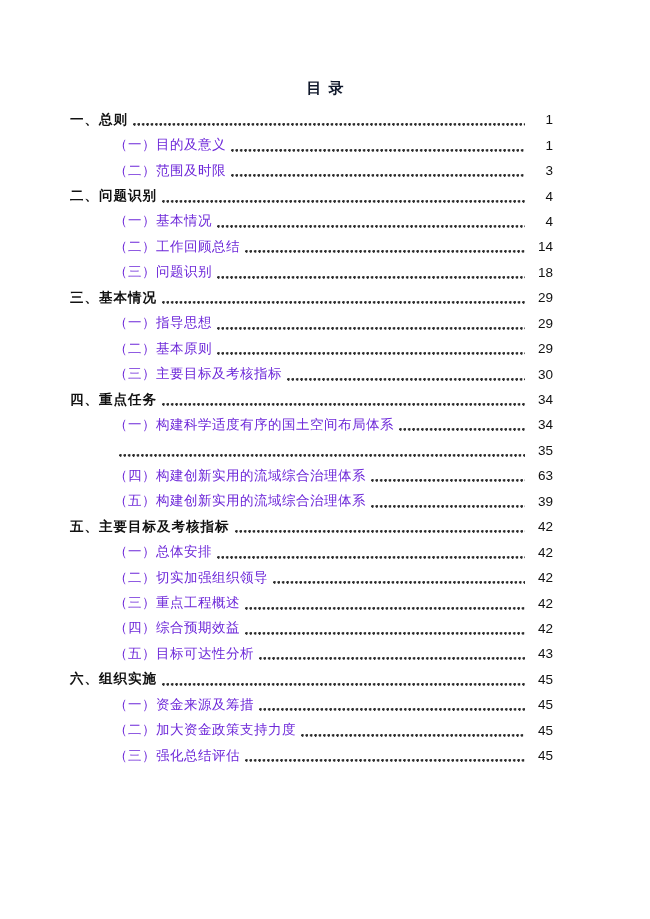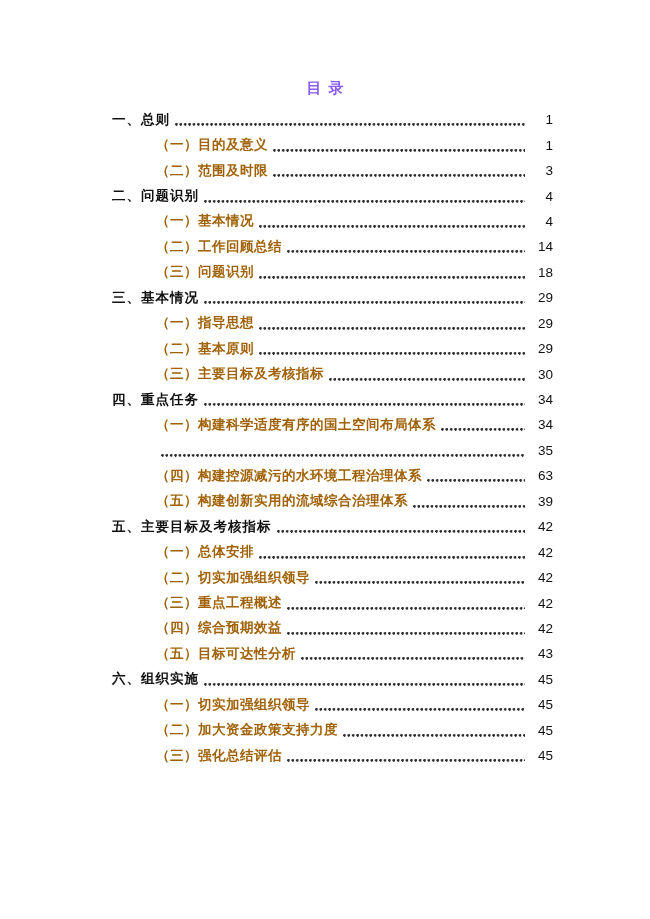--- a/index.html
+++ b/index.html
@@ -23,24 +23,24 @@
   }
   .toc-title {
     margin: 0 0 10px 0;
     text-align: center;
     font-family: "Liberation Serif", serif;
     font-weight: 700;
     font-size: 15px;
     line-height: 18px;
     letter-spacing: 7px;
     text-indent: 7px; 
-    color: #8b5cf6;
+    color: #0f172a;
   }
   .toc {
-    padding-left: 112px;
+    padding-left: 70px;
     padding-right: 97px;
   }
   .toc-row {
     display: flex;
     align-items: center;
     height: 25.45px;
     white-space: nowrap;
   }
   .toc-row .label {
     flex: 0 0 auto;
@@ -51,23 +51,23 @@
     font-family: "Liberation Sans", sans-serif;
     font-weight: 700;
     letter-spacing: 1px;
     color: #111111;
   }
   .toc-row.level2 {
     padding-left: 44px;
   }
   .toc-row.level2 .label {
     font-family: "Liberation Serif", serif;
-    font-weight: 700;
+    font-weight: 400;
     letter-spacing: 0.5px;
-    color: #a16207;
+    color: #6d28d9;
   }
   .leader {
     flex: 1 1 auto;
     height: 3px;
     margin: 0 6px 0 5px;
     transform: translateY(5px);
     background-image: radial-gradient(circle at 1.4px 1.4px, #2d2d2d 1.15px, transparent 1.5px);
     background-size: 4.4px 3px;
     background-repeat: repeat-x;
     background-position: left center;
@@ -150,21 +150,21 @@
       <div class="toc-row level2">
         <span class="label">（一）构建科学适度有序的国土空间布局体系</span>
         <span class="leader"></span>
         <span class="pagenum">34</span>
       </div>
       <div class="toc-row level2">
         <span class="leader"></span>
         <span class="pagenum">35</span>
       </div>
       <div class="toc-row level2">
-        <span class="label">（四）构建控源减污的水环境工程治理体系</span>
+        <span class="label">（四）构建创新实用的流域综合治理体系</span>
         <span class="leader"></span>
         <span class="pagenum">63</span>
       </div>
       <div class="toc-row level2">
         <span class="label">（五）构建创新实用的流域综合治理体系</span>
         <span class="leader"></span>
         <span class="pagenum">39</span>
       </div>
       <div class="toc-row level1">
         <span class="label">五、主要目标及考核指标</span>
@@ -195,21 +195,21 @@
         <span class="label">（五）目标可达性分析</span>
         <span class="leader"></span>
         <span class="pagenum">43</span>
       </div>
       <div class="toc-row level1">
         <span class="label">六、组织实施</span>
         <span class="leader"></span>
         <span class="pagenum">45</span>
       </div>
       <div class="toc-row level2">
-        <span class="label">（一）切实加强组织领导</span>
+        <span class="label">（一）资金来源及筹措</span>
         <span class="leader"></span>
         <span class="pagenum">45</span>
       </div>
       <div class="toc-row level2">
         <span class="label">（二）加大资金政策支持力度</span>
         <span class="leader"></span>
         <span class="pagenum">45</span>
       </div>
       <div class="toc-row level2">
         <span class="label">（三）强化总结评估</span>

